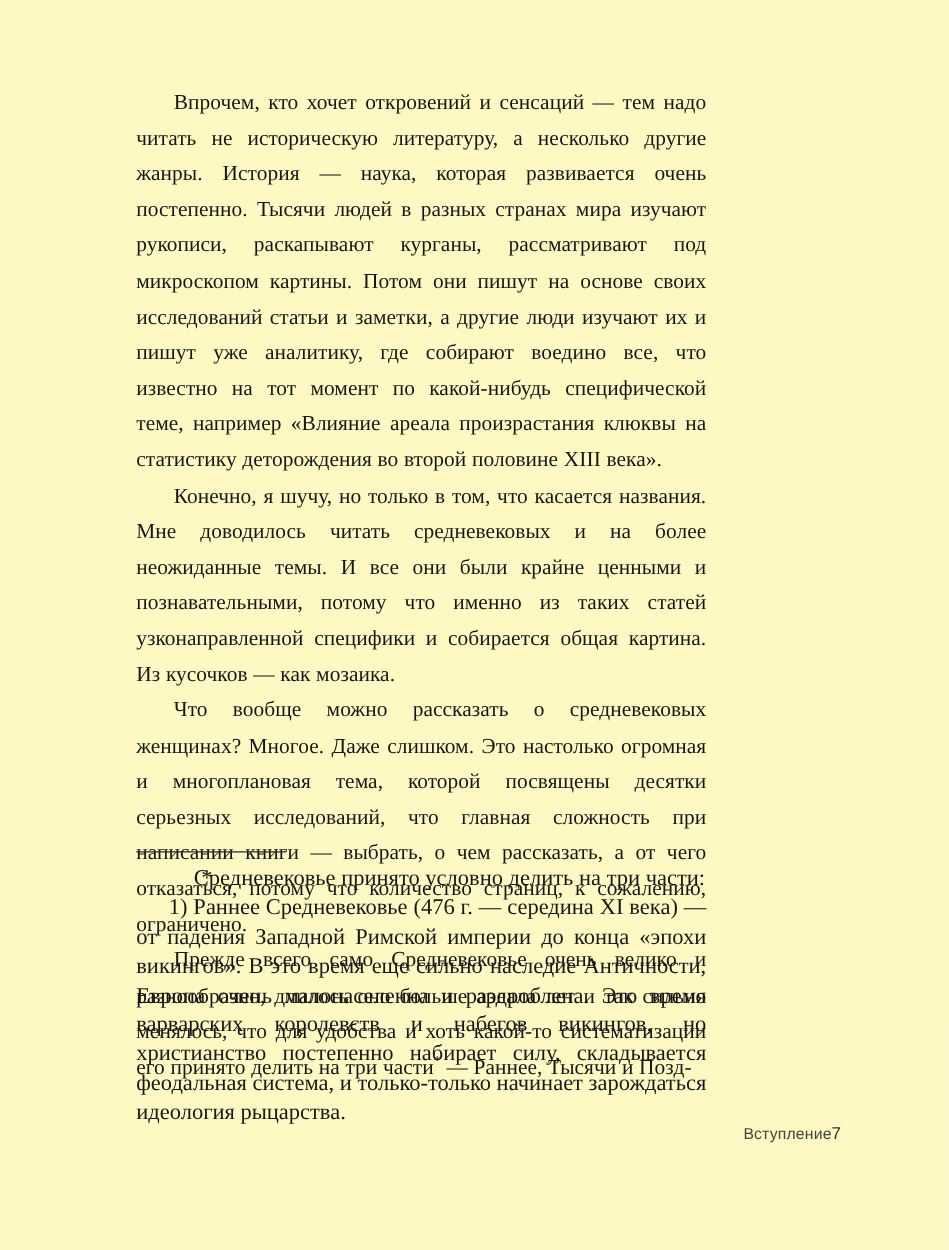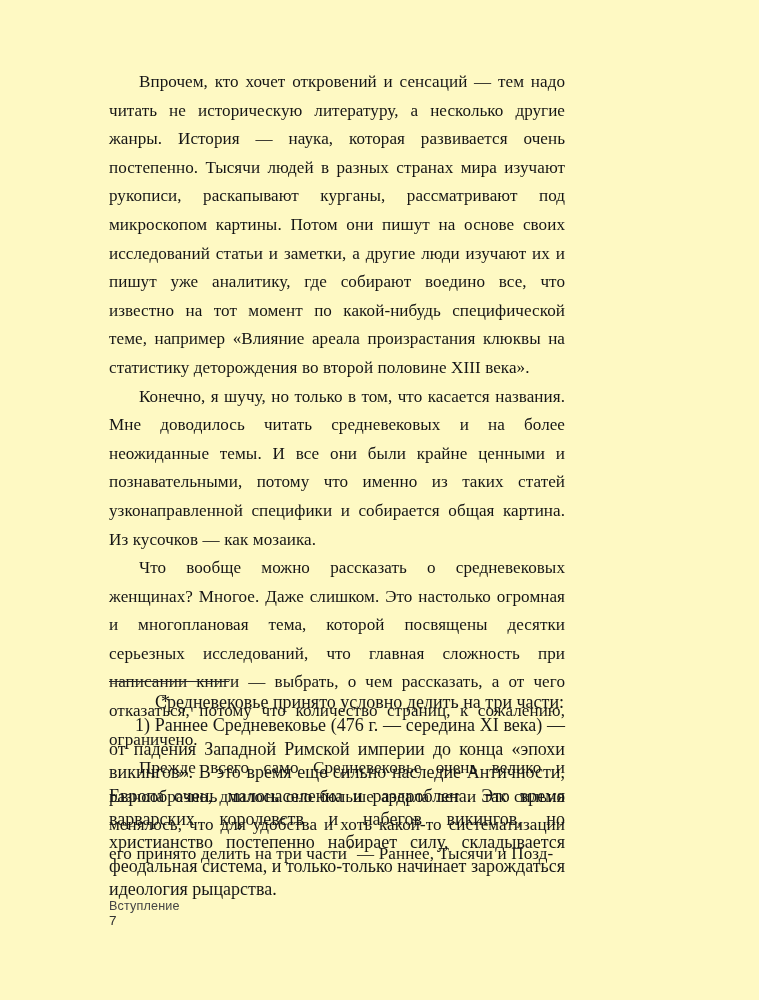--- a/index.html
+++ b/index.html
@@ -82,26 +82,25 @@
   }
 
   
   .page-footer {
     position: absolute;
     left: 109px;
     top: 899px;
     width: 564px;
     display: flex;
     align-items: baseline;
-    justify-content: center;
+    justify-content: flex-end;
     font-family: "Liberation Sans", "DejaVu Sans", sans-serif;
     font-size: 12.6px;
     color: #444444;
     letter-spacing: 0.15px;
-    flex-direction: column;
   }
   .page-footer .folio {
     font-size: 13.6px;
     color: #333333;
   }
 </style>
 </head>
 <body>
 
 <div class="page">

